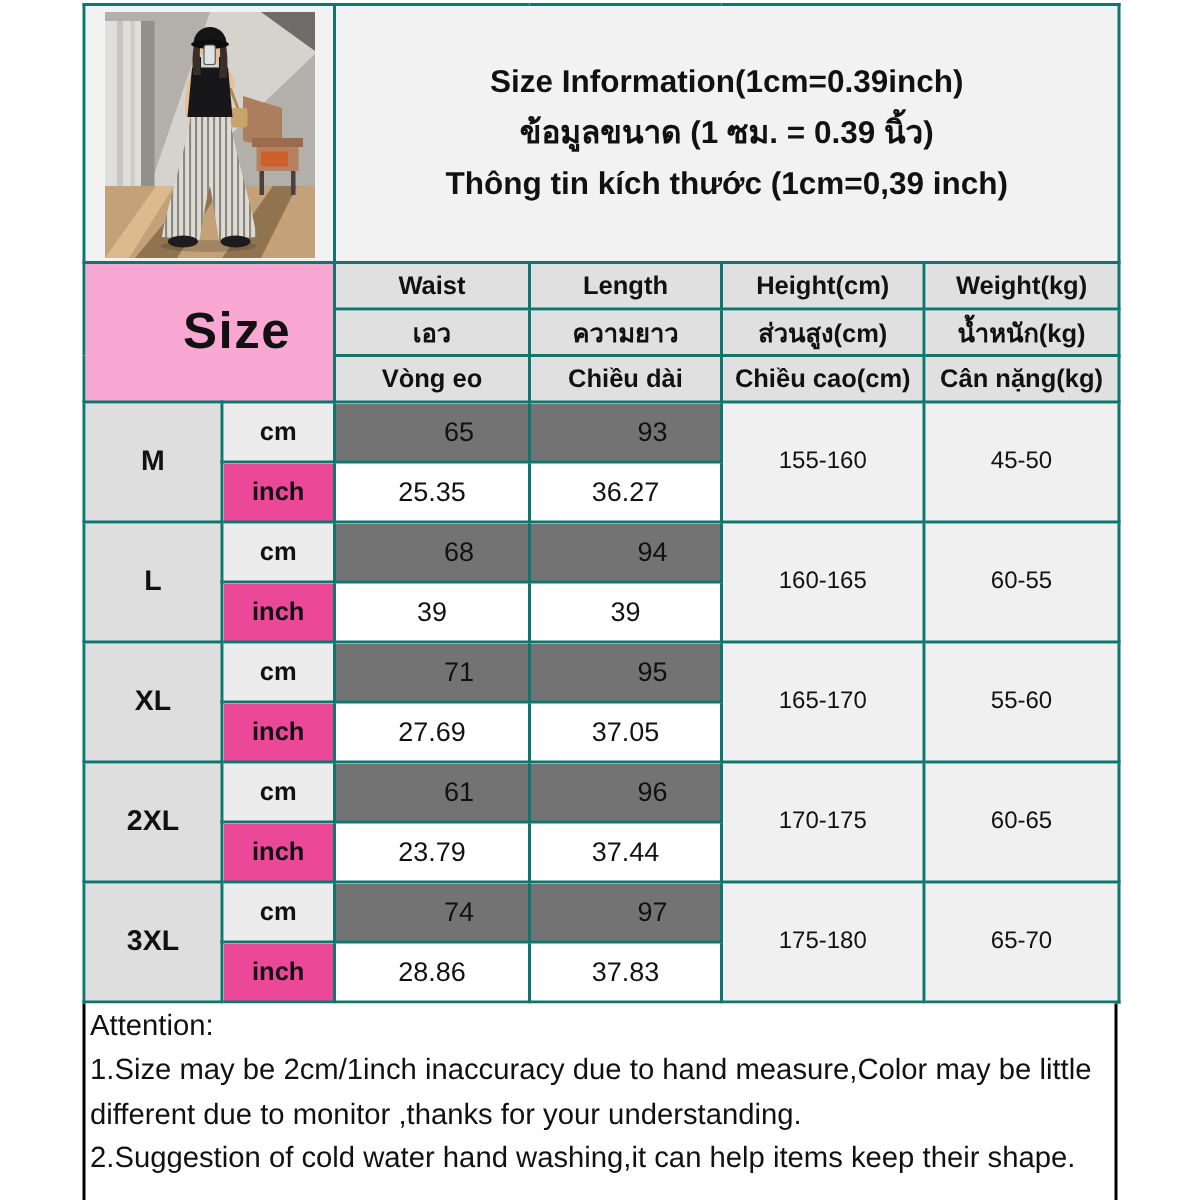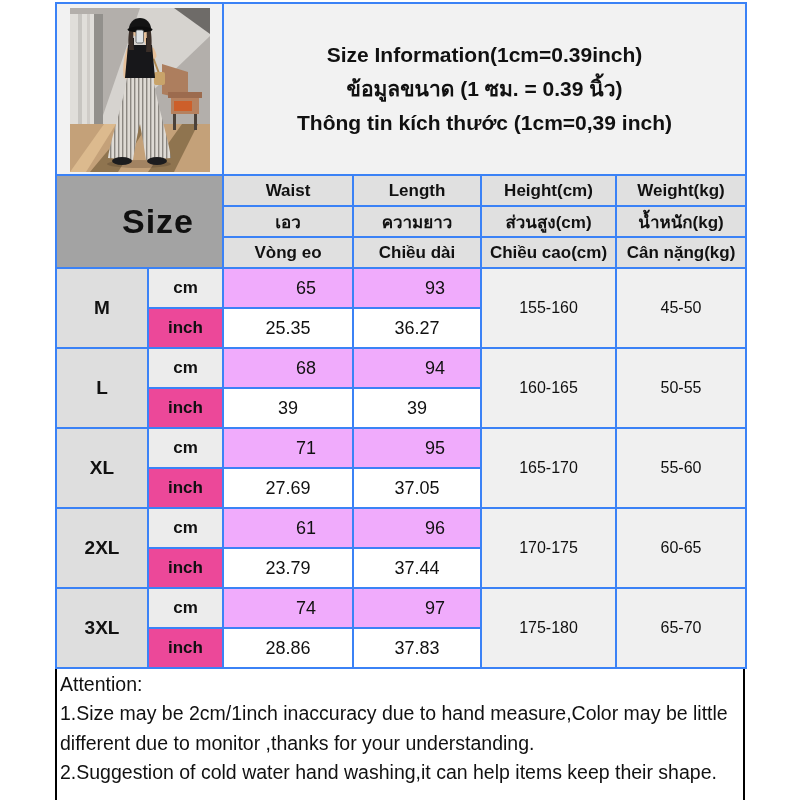--- a/index.html
+++ b/index.html
@@ -3,35 +3,35 @@
 <meta charset="utf-8">
 <style>
   html,body{margin:0;padding:0;}
   body{
     width:800px;height:800px;background:#ffffff;position:relative;
     font-family:"Liberation Sans","DejaVu Sans",sans-serif;color:#111;
     -webkit-font-smoothing:antialiased;
   }
   .sheet{position:absolute;left:55px;top:2px;width:690px;}
   table{border-collapse:collapse;width:690px;table-layout:fixed;}
-  td{border:2px solid #3b82f6;text-align:center;vertical-align:middle;padding:0;overflow:hidden;}
+  td{border:2px solid #0f766e;text-align:center;vertical-align:middle;padding:0;overflow:hidden;}
 
   .photo-cell{background:#f2f2f2;height:170px;}
   .photo-cell svg{display:block;margin:2px auto 0 auto;}
   .title-cell{background:#f2f2f2;}
   .title-line{font-weight:bold;font-size:21px;line-height:34px;white-space:nowrap;}
 
   .hdr{background:#e0e0e0;font-weight:bold;font-size:17px;height:29px;}
-  .size-cell{background:#a3a3a3;font-weight:bold;font-size:34px;letter-spacing:1px;padding-left:37px;}
+  .size-cell{background:#f9a8d4;font-weight:bold;font-size:34px;letter-spacing:1px;padding-left:37px;}
   .rowlabel{background:#dedede;font-weight:bold;font-size:19px;}
   .unit{font-weight:bold;font-size:17px;height:38px;margin-left:18px;}
   .unit-cm{background:#ececec;}
   .unit-inch{background:#ec4899;}
   .val{font-size:18px;}
-  .val-cm{background:#f0abfc;padding-left:36px;}
+  .val-cm{background:#737373;padding-left:36px;}
   .val-inch{background:#ffffff;}
   .range{background:#f0f0f0;font-size:16px;}
 
   .attention{
     box-sizing:border-box;width:690px;height:150px;
     border:2px solid #000;border-top:none;background:#fff;
     padding:1px 6px 4px 3px;font-size:19.5px;line-height:1.5;
     text-align:left;
   }
   .attention p{margin:0;}
@@ -151,21 +151,21 @@
       <td class="val val-inch">25.35</td>
       <td class="val val-inch">36.27</td>
     </tr>
 
     <tr class="cmrow">
       <td rowspan="2" class="rowlabel">L</td>
       <td class="unit unit-cm">cm</td>
       <td class="val val-cm">68</td>
       <td class="val val-cm">94</td>
       <td rowspan="2" class="range">160-165</td>
-      <td rowspan="2" class="range">50-55</td>
+      <td rowspan="2" class="range">60-55</td>
     </tr>
     <tr class="inchrow">
       <td class="unit unit-inch">inch</td>
       <td class="val val-inch">39</td>
       <td class="val val-inch">39</td>
     </tr>
 
     <tr class="cmrow">
       <td rowspan="2" class="rowlabel">XL</td>
       <td class="unit unit-cm">cm</td>

